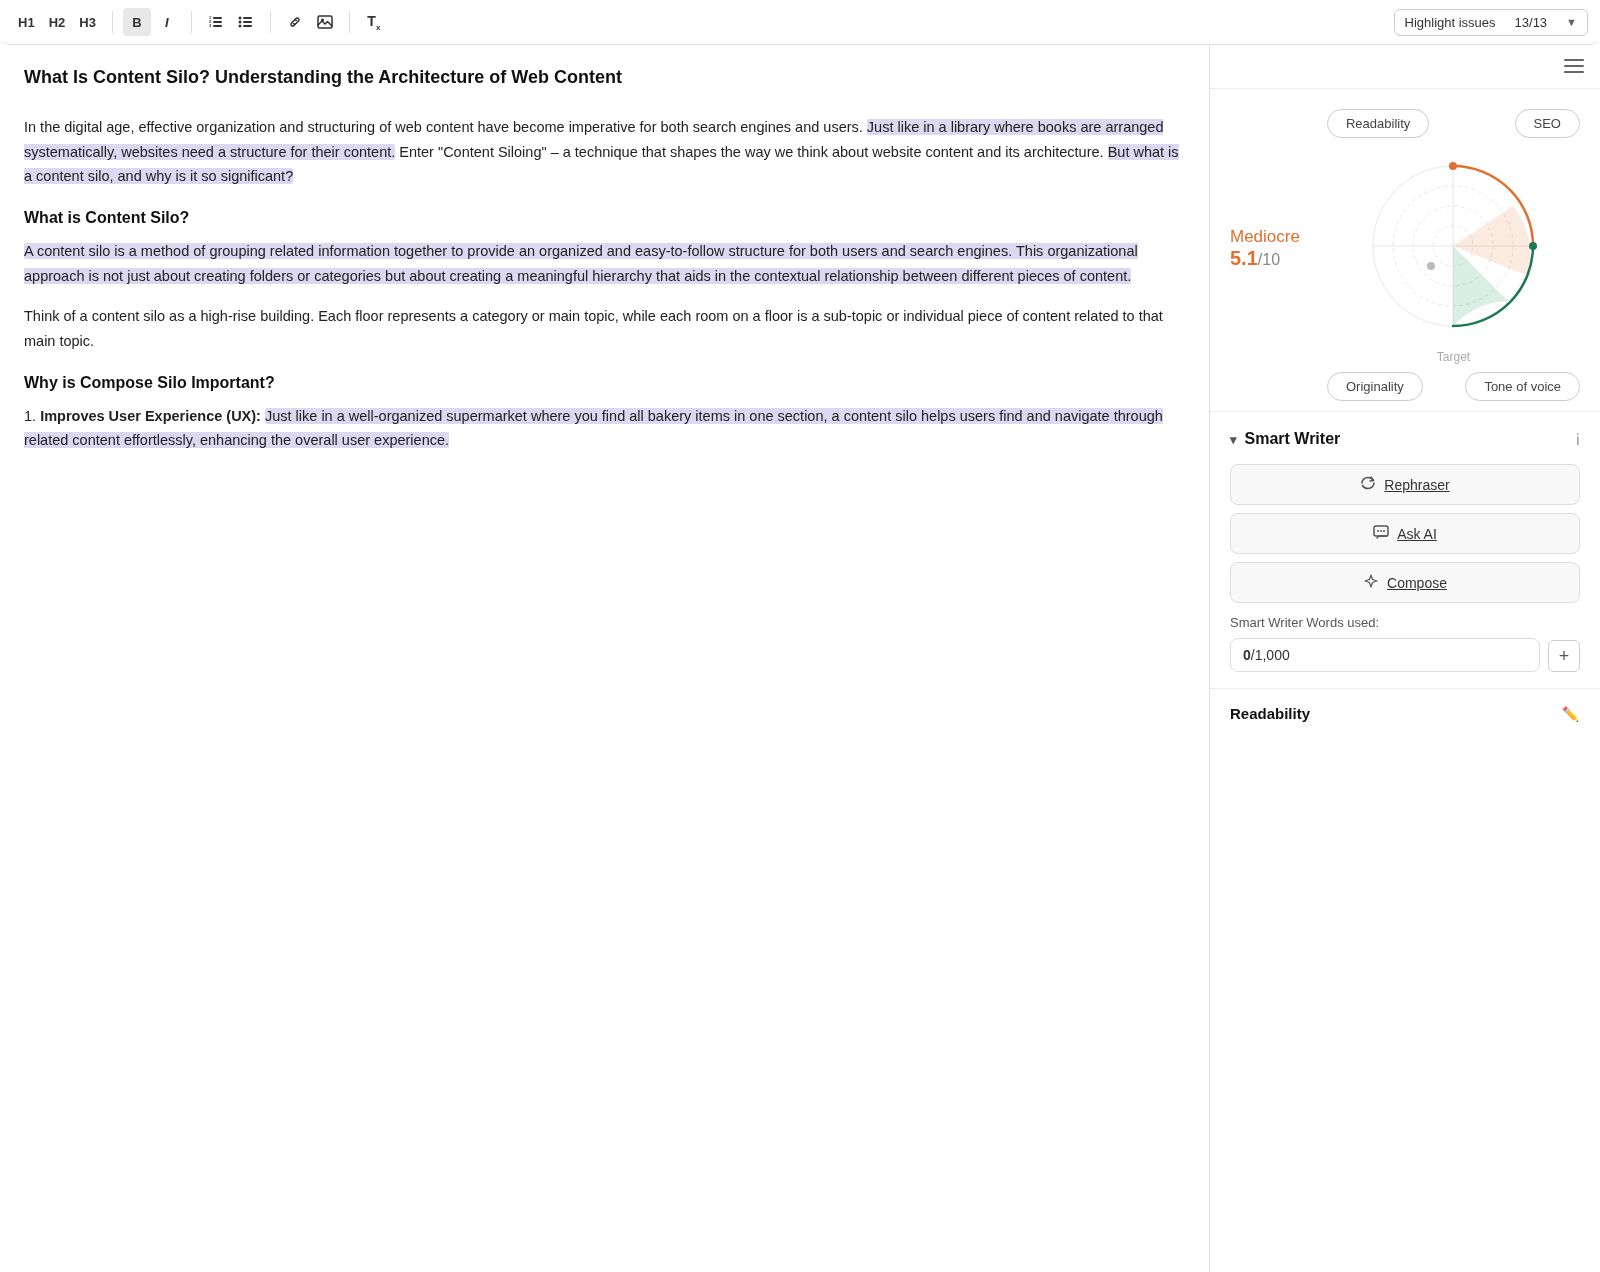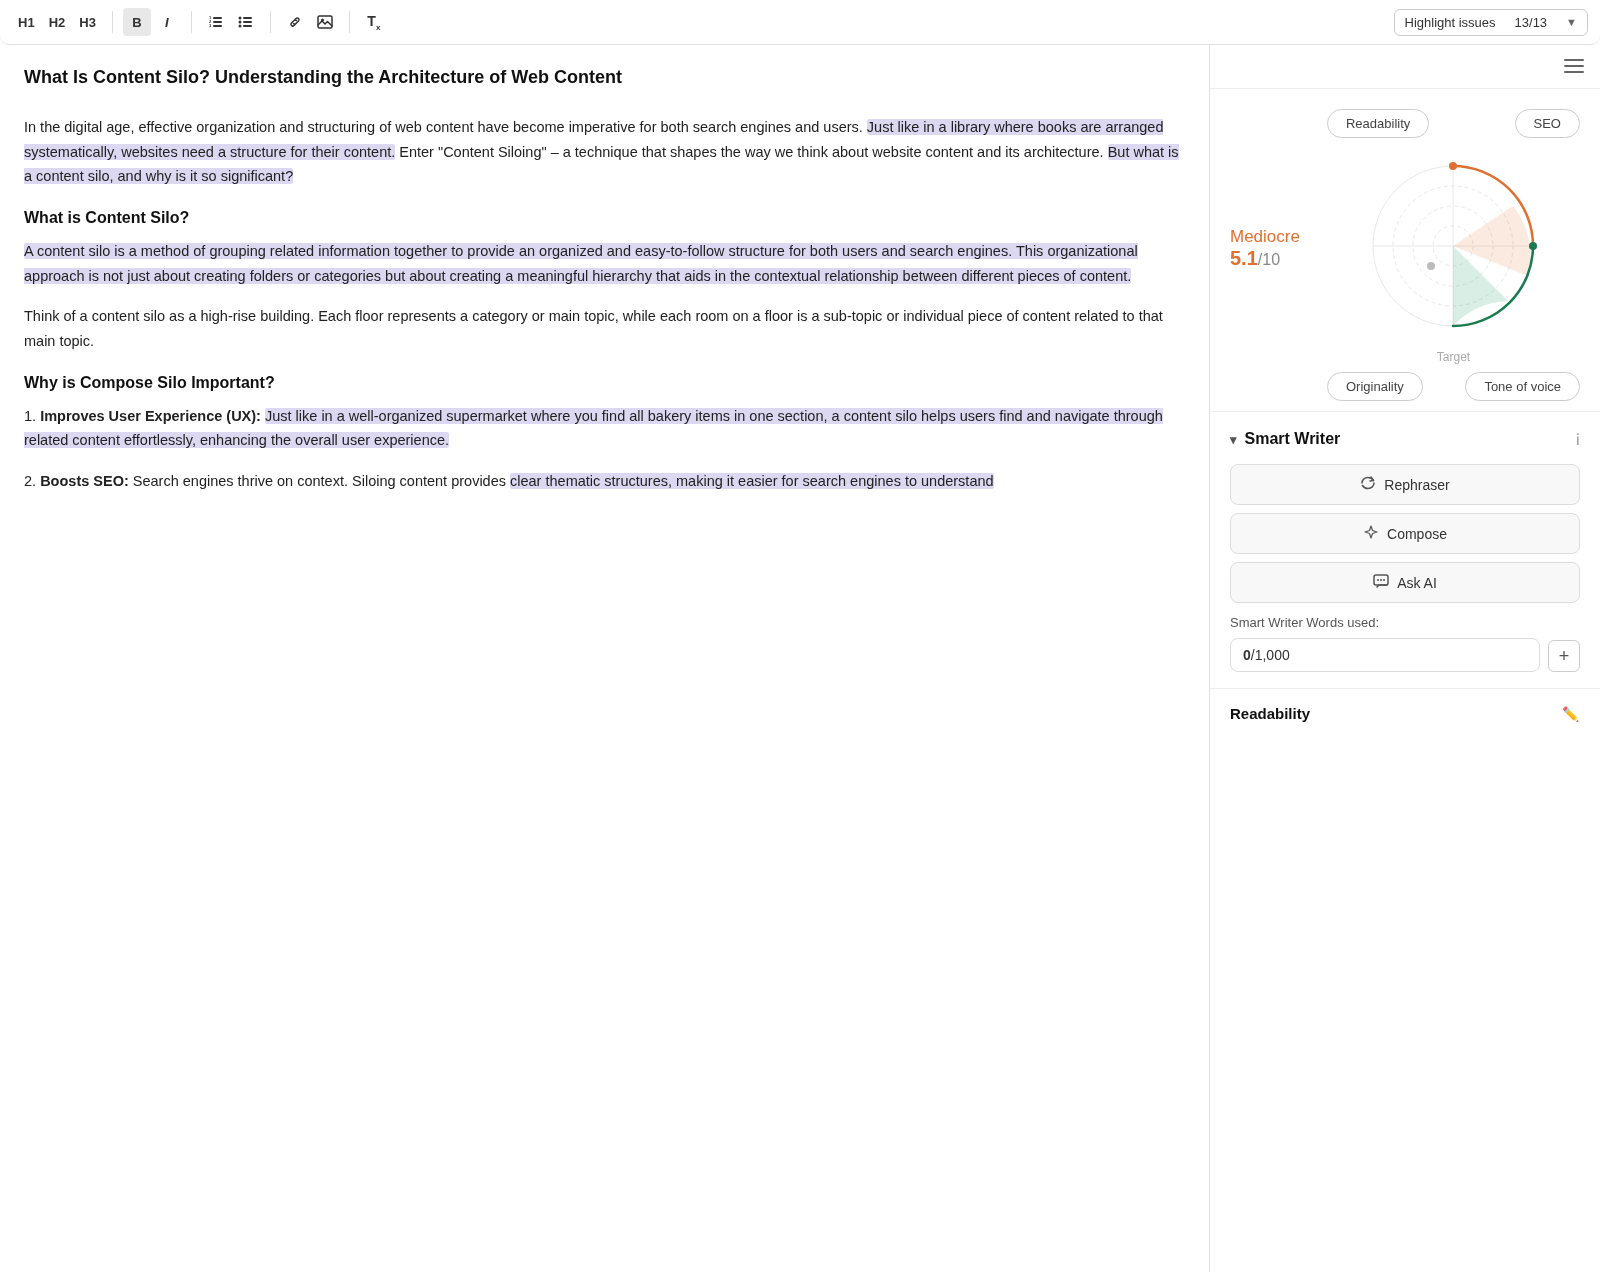--- a/index.html
+++ b/index.html
@@ -217,20 +217,21 @@
       gap: 8px;
       width: 100%;
       padding: 10px;
       border: 1px solid #ddd;
       border-radius: 8px;
       background: #f8f8f8;
       cursor: pointer;
       font-size: 14px;
       color: #333;
       margin-bottom: 8px;
+      text-decoration: underline;
     }
     .sw-btn-icon {
       font-size: 15px;
     }
     .words-used-label {
       font-size: 13px;
       color: #555;
       margin: 12px 0 8px;
     }
     .words-counter-row {
@@ -393,23 +394,20 @@
       <p>
         Think of a content silo as a high-rise building. Each floor represents a category or main topic, while each room on a floor is a sub-topic or individual piece of content related to that main topic.
       </p>
 
       <h2>Why is Compose Silo Important?</h2>
 
       <p>
         1. <strong>Improves User Experience (UX):</strong> <span class="highlight-blue">Just like in a well-organized supermarket where you find all bakery items in one section, a content silo helps users find and navigate through related content effortlessly, enhancing the overall user experience.</span>
       </p>
 
-      <p>
-        2. <strong>Boosts SEO:</strong> Search engines thrive on context. Siloing content provides <span class="highlight-blue">clear thematic structures, making it easier for search engines to understand</span>
-      </p>
     </div>
   </div>
 
   <div class="sidebar">
     <div class="sidebar-header">
       <div class="menu-lines">
         <div class="menu-line"></div>
         <div class="menu-line"></div>
         <div class="menu-line"></div>
       </div>
@@ -475,44 +473,44 @@
 
       <button class="sw-btn">
         <span class="sw-btn-icon">
           <svg width="16" height="16" viewBox="0 0 16 16" fill="none">
             <path d="M2 8C2 5 4.5 2.5 8 2.5C10.5 2.5 12.5 3.8 13.5 5.5" stroke="#555" stroke-width="1.5" stroke-linecap="round"></path>
             <path d="M14 8C14 11 11.5 13.5 8 13.5C5.5 13.5 3.5 12.2 2.5 10.5" stroke="#555" stroke-width="1.5" stroke-linecap="round"></path>
             <polyline points="11,2 13.5,5.5 10,6" stroke="#555" stroke-width="1.5" stroke-linecap="round" stroke-linejoin="round"></polyline>
           </svg>
         </span>
         <span>Rephraser</span>
-      </button>
-
-      <button class="sw-btn">
-        <span class="sw-btn-icon">
-          <svg width="16" height="16" viewBox="0 0 16 16" fill="none">
-            <path d="M8 2L9.5 6.5L14 8L9.5 9.5L8 14L6.5 9.5L2 8L6.5 6.5Z" stroke="#555" stroke-width="1.2" stroke-linejoin="round"></path>
-          </svg>
-        </span>
-        <span>Compose</span>
       </button>
 
       <button class="sw-btn">
         <span class="sw-btn-icon">
           <svg width="16" height="16" viewBox="0 0 16 16" fill="none">
             <rect x="1" y="2" width="14" height="10" rx="2" stroke="#555" stroke-width="1.5"></rect>
             <path d="M4 14L6 12H14" stroke="#555" stroke-width="1.5" stroke-linecap="round"></path>
             <circle cx="5" cy="7" r="1" fill="#555"></circle>
             <circle cx="8" cy="7" r="1" fill="#555"></circle>
             <circle cx="11" cy="7" r="1" fill="#555"></circle>
           </svg>
         </span>
         <span>Ask AI</span>
       </button>
 
+      <button class="sw-btn">
+        <span class="sw-btn-icon">
+          <svg width="16" height="16" viewBox="0 0 16 16" fill="none">
+            <path d="M8 2L9.5 6.5L14 8L9.5 9.5L8 14L6.5 9.5L2 8L6.5 6.5Z" stroke="#555" stroke-width="1.2" stroke-linejoin="round"></path>
+          </svg>
+        </span>
+        <span>Compose</span>
+      </button>
+
       <div class="words-used-label">Smart Writer Words used:</div>
 
       <div class="words-counter-row">
         <div class="words-counter">
           <span class="bold">0</span><span>/</span><span>1,000</span>
         </div>
         <button class="plus-btn">
           <span>+</span>
         </button>
       </div>

